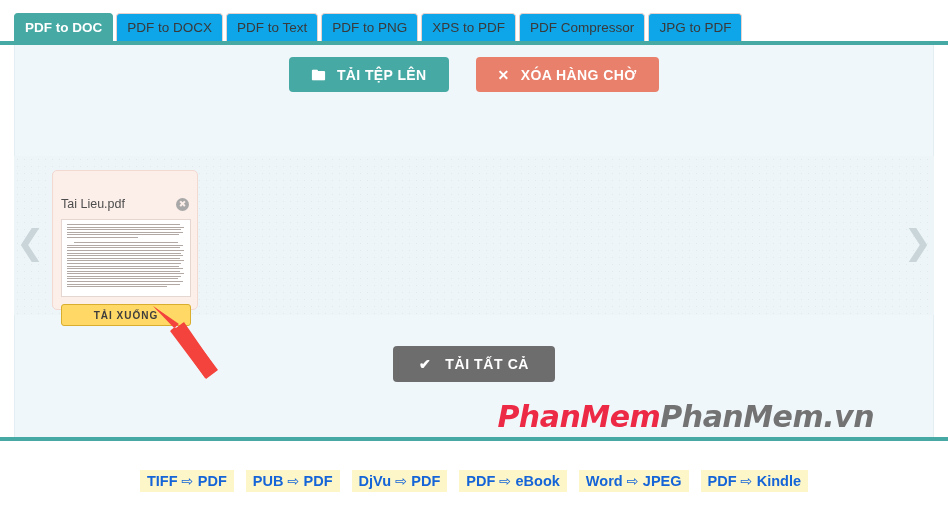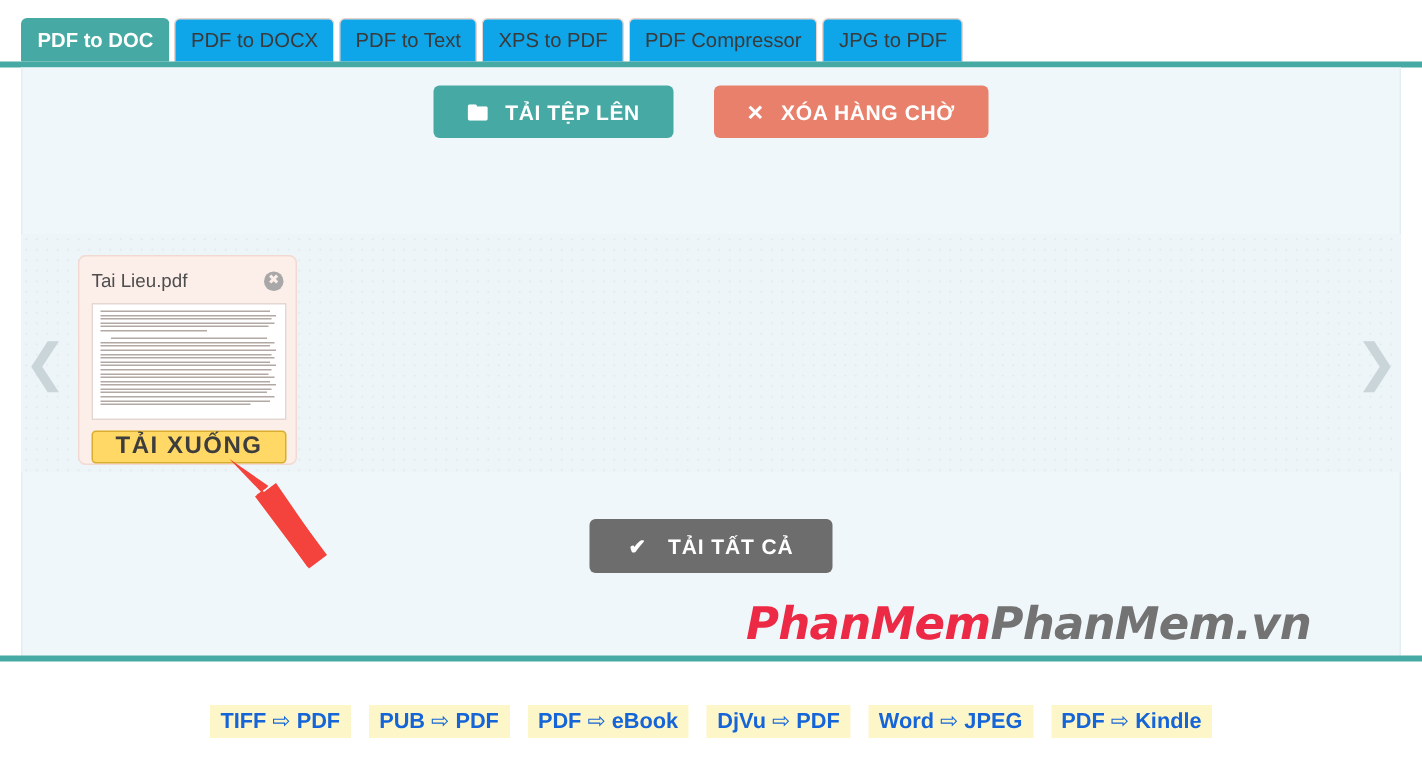--- a/index.html
+++ b/index.html
@@ -15,21 +15,21 @@
     width: 948px; height: 515px;
     background: #ffffff;
   }
 
   
   .tabbar {
     position: absolute;
     top: 12px; left: 0;
     width: 752px; height: 30px;
     display: flex;
-    align-items: flex-start;
+    align-items: center;
     gap: 3px;
     padding-left: 14px;
   }
   .tab {
     background: #0ea5e9;
     border: 1px solid #e7d3cd;
     border-bottom: none;
     border-radius: 4px 4px 0 0;
     color: #3a3a3a;
     font-size: 13.5px;
@@ -112,21 +112,21 @@
   .arrow-right { right: 16px; }
 
   
   .file-card {
     position: absolute;
     top: 170px; left: 52px;
     width: 146px; height: 140px;
     background: #fceee9;
     border: 1px solid #f2d9d2;
     border-radius: 5px;
-    padding: 7px 8px;
+    padding: 24px 8px;
   }
   .file-card-head {
     display: flex;
     align-items: center;
     justify-content: space-between;
     height: 18px;
   }
   .file-name {
     font-size: 12.5px;
     color: #4d4d4d;
@@ -156,21 +156,21 @@
     margin-bottom: 1.6px;
     opacity: .75;
   }
   .dl-btn {
     margin-top: 7px;
     width: 130px; height: 22px;
     background: #ffd866;
     border: 1px solid #d9ad2e;
     border-radius: 3px;
     color: #3d3d3d;
-    font-size: 16px;
+    font-size: 10px;
     font-weight: bold;
     letter-spacing: 1px;
     cursor: pointer;
     font-family: "Liberation Sans", sans-serif;
   }
 
   
   .dl-all-wrap {
     position: absolute;
     top: 346px; left: 0; right: 0;
@@ -239,20 +239,21 @@
 </style>
 </head>
 <body>
 
 <div id="app">
 
   <div class="tabbar" id="tabbar">
       <div class="tab active">PDF to DOC</div>
       <div class="tab">PDF to DOCX</div>
       <div class="tab">PDF to Text</div>
+      <div class="tab">PDF to PNG</div>
       <div class="tab">XPS to PDF</div>
       <div class="tab">PDF Compressor</div>
       <div class="tab">JPG to PDF</div>
     </div>
   <div class="tabbar-rule"></div>
 
   <div class="panel"></div>
 
   <div class="actions">
     <button class="btn btn-upload">
@@ -319,19 +320,19 @@
 
   <div class="watermark">
     <span class="wm-a">PhanMem</span><span class="wm-b">PhanMem.vn</span>
   </div>
 
   <div class="bottom-rule"></div>
 
   <div class="footer" id="footer">
       <div class="flink"><span>TIFF</span> <span class="arr">⇨</span> <span>PDF</span></div>
       <div class="flink"><span>PUB</span> <span class="arr">⇨</span> <span>PDF</span></div>
+      <div class="flink"><span>DjVu</span> <span class="arr">⇨</span> <span>PDF</span></div>
       <div class="flink"><span>PDF</span> <span class="arr">⇨</span> <span>eBook</span></div>
-      <div class="flink"><span>DjVu</span> <span class="arr">⇨</span> <span>PDF</span></div>
       <div class="flink"><span>Word</span> <span class="arr">⇨</span> <span>JPEG</span></div>
       <div class="flink"><span>PDF</span> <span class="arr">⇨</span> <span>Kindle</span></div>
     </div>
 
 </div>
 
 </body></html>

